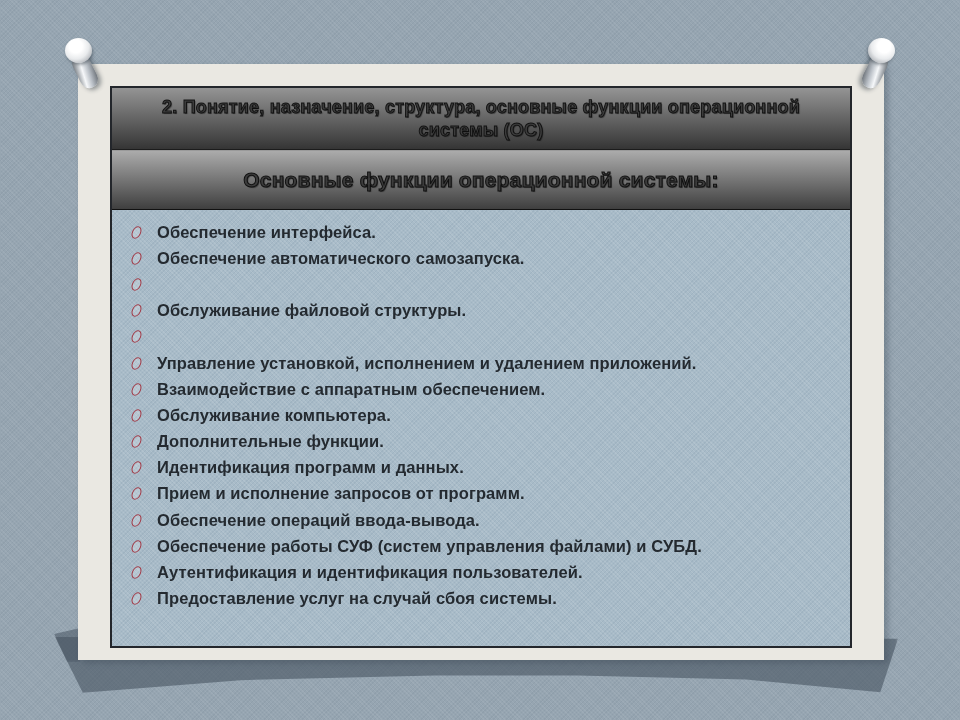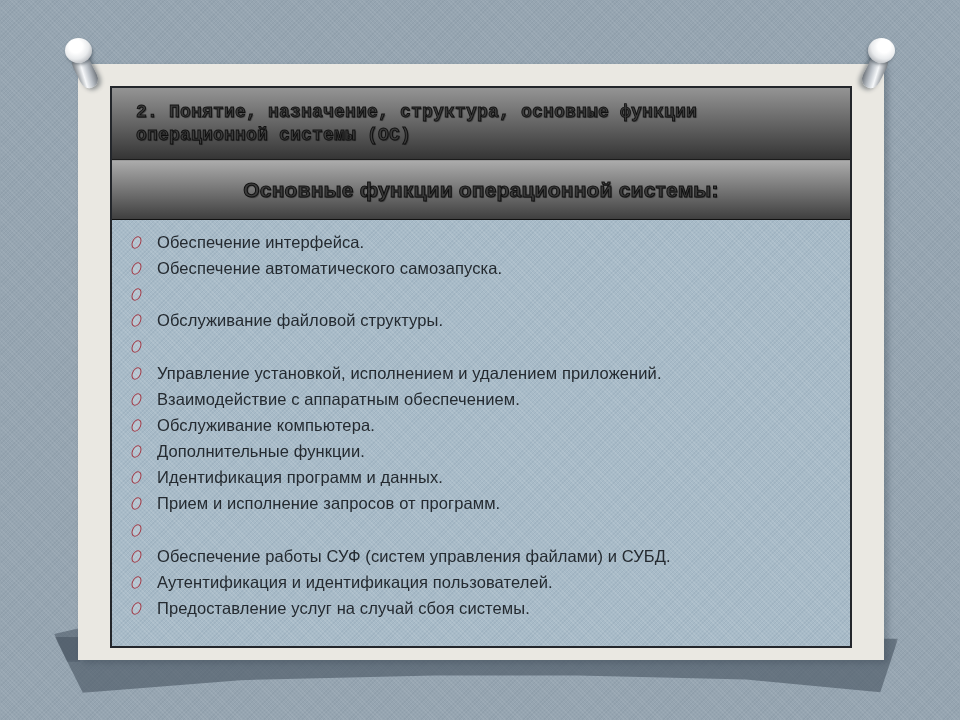--- a/index.html
+++ b/index.html
@@ -31,24 +31,24 @@
     position:absolute; left:78px; top:64px; width:806px; height:596px;
     background:var(--card-frame,#eae8e2); z-index:1;
     box-shadow:4px 3px 6px rgba(58,68,82,.35);
   }
   .card-inner{
     position:absolute; left:32px; top:22px; width:742px; height:562px;
     border:2px solid #23262b; display:flex; flex-direction:column;
   }
 
   .title-bar{
-    height:72px; flex:none;
+    height:62px; flex:none;
     background:linear-gradient(var(--header-gradient-top,#949494), var(--header-gradient-bottom,#353535));
     border-bottom:1px solid #1c1c1c;
-    display:flex; align-items:center; justify-content:center; font-family:Liberation Mono, monospace;
+    display:flex; align-items:center; justify-content:center; text-align:center;
   }
   .title-bar .title-text{
     max-width:690px; font-size:18px; font-weight:bold; line-height:23px;
     color:var(--title-text,#3c3c3c); letter-spacing:.2px;
     -webkit-text-stroke:.9px rgba(10,10,10,.9);
     text-shadow:1px 1px 1px rgba(0,0,0,.45);
   }
   .section-bar{
     height:59px; flex:none;
     background:linear-gradient(var(--section-gradient-top,#ababab), var(--section-gradient-bottom,#3f3f3f));
@@ -62,20 +62,21 @@
   }
 
   .content{
     flex:1; overflow:hidden;
     background-color:var(--content-background,#a8bbc8);
     background-image:
       repeating-linear-gradient(45deg, rgba(255,255,255,0.10) 0 1px, rgba(0,0,0,0) 1px 3px),
       repeating-linear-gradient(-45deg, rgba(40,70,100,0.07) 0 1px, rgba(0,0,0,0) 1px 3px);
     padding:9px 16px 0 18px;
     border-top:1px solid #111;
+    font-weight:bold;
   }
   ul.bullet-list{ list-style:none; }
   ul.bullet-list li{
     height:26.2px; display:flex; align-items:center;
     font-size:16.5px; color:var(--body-text,#242a30); letter-spacing:.1px;
     white-space:nowrap;
   }
   .bullet{
     flex:none; width:9px; height:13px; margin:0 16px 0 2px;
     border:1.6px solid var(--bullet,#a23a47); border-radius:50%;
@@ -170,20 +171,21 @@
               <span class="item-text">Идентификация программ и данных.</span>
             </li>
 
             <li>
               <span class="bullet"></span>
               <span class="item-text">Прием и исполнение запросов от программ.</span>
             </li>
 
             <li>
               <span class="bullet"></span>
+              <span class="item-text">Обеспечение операций ввода-вывода.</span>
             </li>
 
             <li>
               <span class="bullet"></span>
               <span class="item-text">Обеспечение работы СУФ (систем управления файлами) и СУБД.</span>
             </li>
 
 
             <li>
               <span class="bullet"></span>

